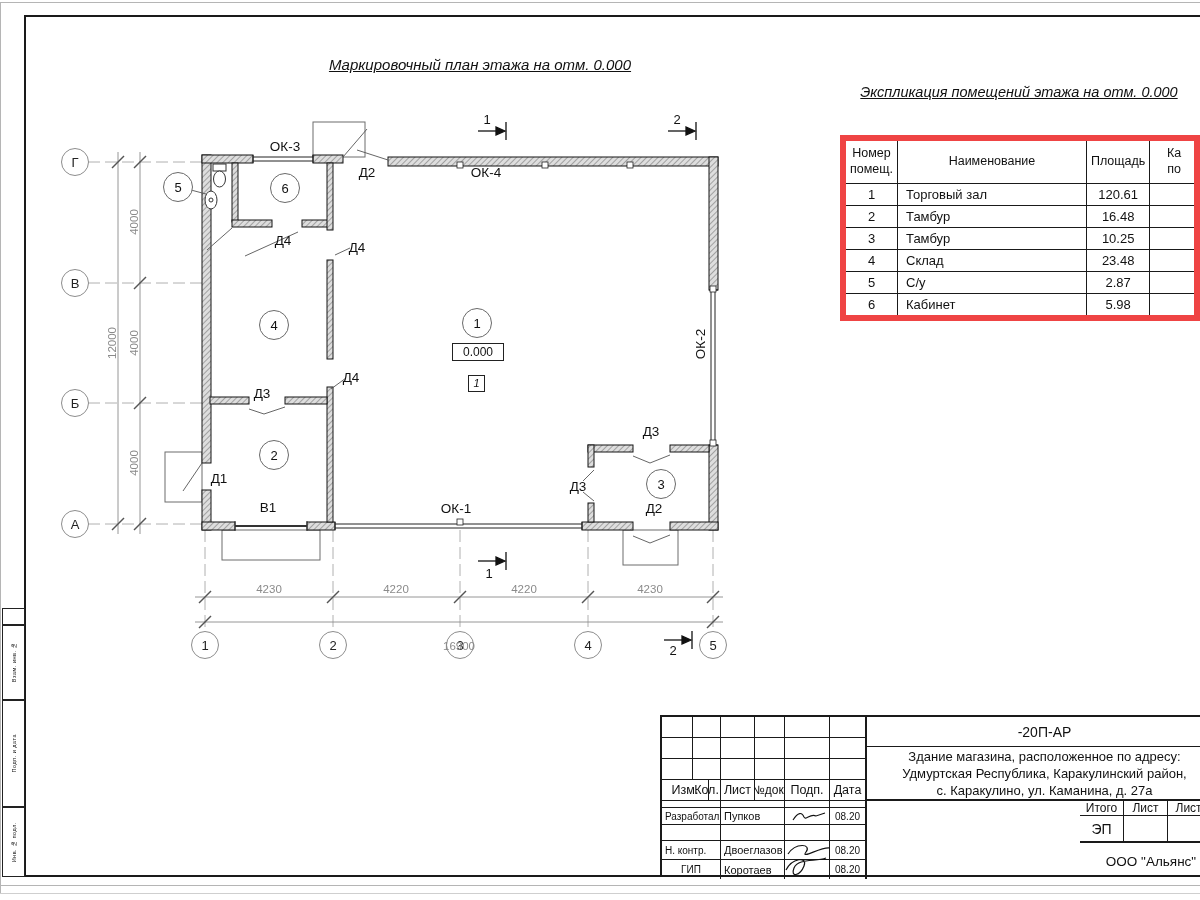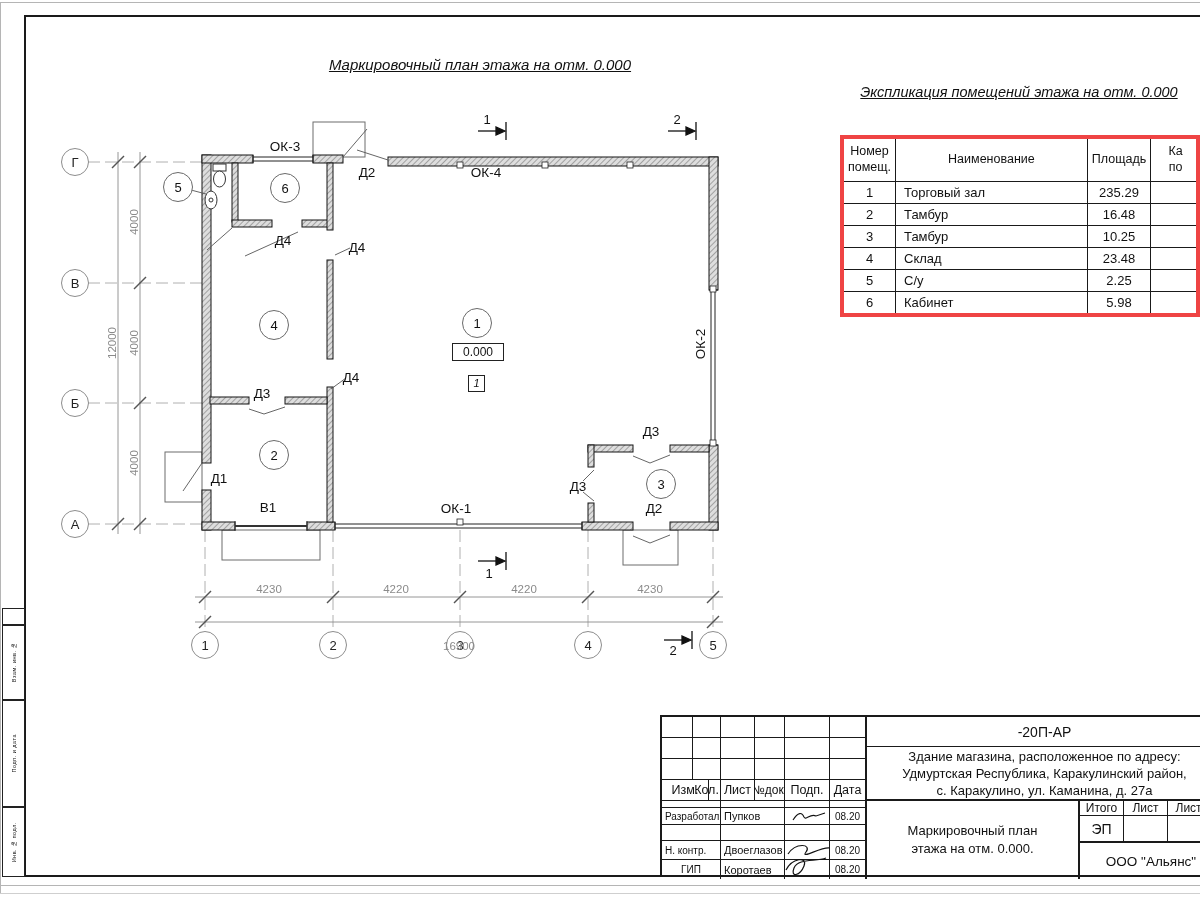--- a/index.html
+++ b/index.html
@@ -29,21 +29,21 @@
   .sec-label{position:absolute;font-size:13px;color:#111;transform:translate(-50%,0);}
   .elev-box{position:absolute;left:452px;top:343px;width:50px;height:16px;border:1px solid #222;
             font-size:12px;line-height:16px;text-align:center;background:#fff;}
   .floor-mark{position:absolute;left:468px;top:375px;width:15px;height:15px;border:1px solid #222;
               font-size:11px;line-height:15px;text-align:center;font-style:italic;background:#fff;}
   
   .exp{position:absolute;left:840px;top:135px;border-collapse:collapse;table-layout:fixed;
        font-size:13px;background:#fff;}
   .exp td{border:1px solid #1a1a1a;height:21px;padding:0 4px;overflow:hidden;}
   .exp tr.hdr td{height:42px;text-align:center;font-size:12.5px;white-space:pre-line;line-height:1.25;}
-  .exp{border:4px solid #ef4444;}
+  .exp{border:6px solid #ef4444;}
   .exp td.c{text-align:center;}
   .exp td.l{text-align:left;padding-left:8px;}
   
   .tb{position:absolute;left:660px;top:715px;width:560px;height:162px;border:2px solid #1a1a1a;
       box-sizing:border-box;background:#fff;}
   .tb *{box-sizing:border-box;}
   .tb .cell{position:absolute;border-right:1px solid #1a1a1a;border-bottom:1px solid #1a1a1a;
             display:flex;align-items:center;justify-content:center;overflow:hidden;}
   .tb .noR{border-right:none;} .tb .noB{border-bottom:none;}
   .tb .thickR{border-right:2px solid #1a1a1a;} .tb .thickB{border-bottom:2px solid #1a1a1a;}
@@ -273,21 +273,21 @@
     <td class="c">Номер
 помещ.</td>
     <td class="c">Наименование</td>
     <td class="c">Площадь</td>
     <td class="l" style="white-space:pre-line;">Ка
 по</td>
   </tr>
   <tr>
         <td class="c">1</td>
         <td class="l">Торговый зал</td>
-        <td class="c">235.29</td>
+        <td class="c">120.61</td>
         <td></td>
       </tr>
   <tr>
         <td class="c">2</td>
         <td class="l">Тамбур</td>
         <td class="c">16.48</td>
         <td></td>
       </tr>
   <tr>
         <td class="c">3</td>
@@ -297,21 +297,21 @@
       </tr>
   <tr>
         <td class="c">4</td>
         <td class="l">Склад</td>
         <td class="c">23.48</td>
         <td></td>
       </tr>
   <tr>
         <td class="c">5</td>
         <td class="l">С/у</td>
-        <td class="c">2.25</td>
+        <td class="c">2.87</td>
         <td></td>
       </tr>
   <tr>
         <td class="c">6</td>
         <td class="l">Кабинет</td>
         <td class="c">5.98</td>
         <td></td>
       </tr>
 </tbody>
   </table>
@@ -366,22 +366,20 @@
 
   <div class="cell noB" style="left:0;top:143px;width:59px;height:19px;font-size:10px;">ГИП</div>
   <div class="cell noB left-al" style="left:59px;top:143px;width:64px;height:19px;font-size:11px;">Коротаев</div>
   <div class="cell noB" style="left:123px;top:143px;width:45px;height:19px;"></div>
   <div class="cell noB thickR" style="left:168px;top:143px;width:37px;height:19px;font-size:10px;">08.20</div>
 
   <div class="cell noR" style="left:205px;top:0;width:355px;height:30px;font-size:14px;">-20П-АР</div>
   <div class="cell noR thickB" style="left:205px;top:30px;width:355px;height:54px;font-size:13px;white-space:pre-line;text-align:center;line-height:17px;">Здание магазина, расположенное по адресу:
 Удмуртская Республика, Каракулинский район,
 с. Каракулино, ул. Каманина, д. 27а</div>
-  <div class="cell thickR noB" style="left:205px;top:84px;width:213px;height:78px;font-size:13px;white-space:pre-line;text-align:center;line-height:18px;">Маркировочный план
-этажа на отм. 0.000.</div>
   <div class="cell" style="left:418px;top:84px;width:44px;height:15px;font-size:12px;">Итого</div>
   <div class="cell" style="left:462px;top:84px;width:44px;height:15px;font-size:12px;">Лист</div>
   <div class="cell noR" style="left:506px;top:84px;width:54px;height:15px;font-size:12px;">Листов</div>
   <div class="cell thickB" style="left:418px;top:99px;width:44px;height:27px;font-size:14px;">ЭП</div>
   <div class="cell thickB" style="left:462px;top:99px;width:44px;height:27px;"></div>
   <div class="cell noR thickB" style="left:506px;top:99px;width:54px;height:27px;"></div>
   <div class="cell noR noB" style="left:418px;top:126px;width:142px;height:36px;font-size:13.5px;">ООО "Альянс"</div>
 
   <svg class="sig" style="left:128px;top:92px;" width="38" height="15" viewBox="0 0 38 15">
     <path d="M3 11 C8 3 12 3 14 8 C16 12 20 4 26 7 L35 4" fill="none" stroke="#111" stroke-width="1.1"></path>

